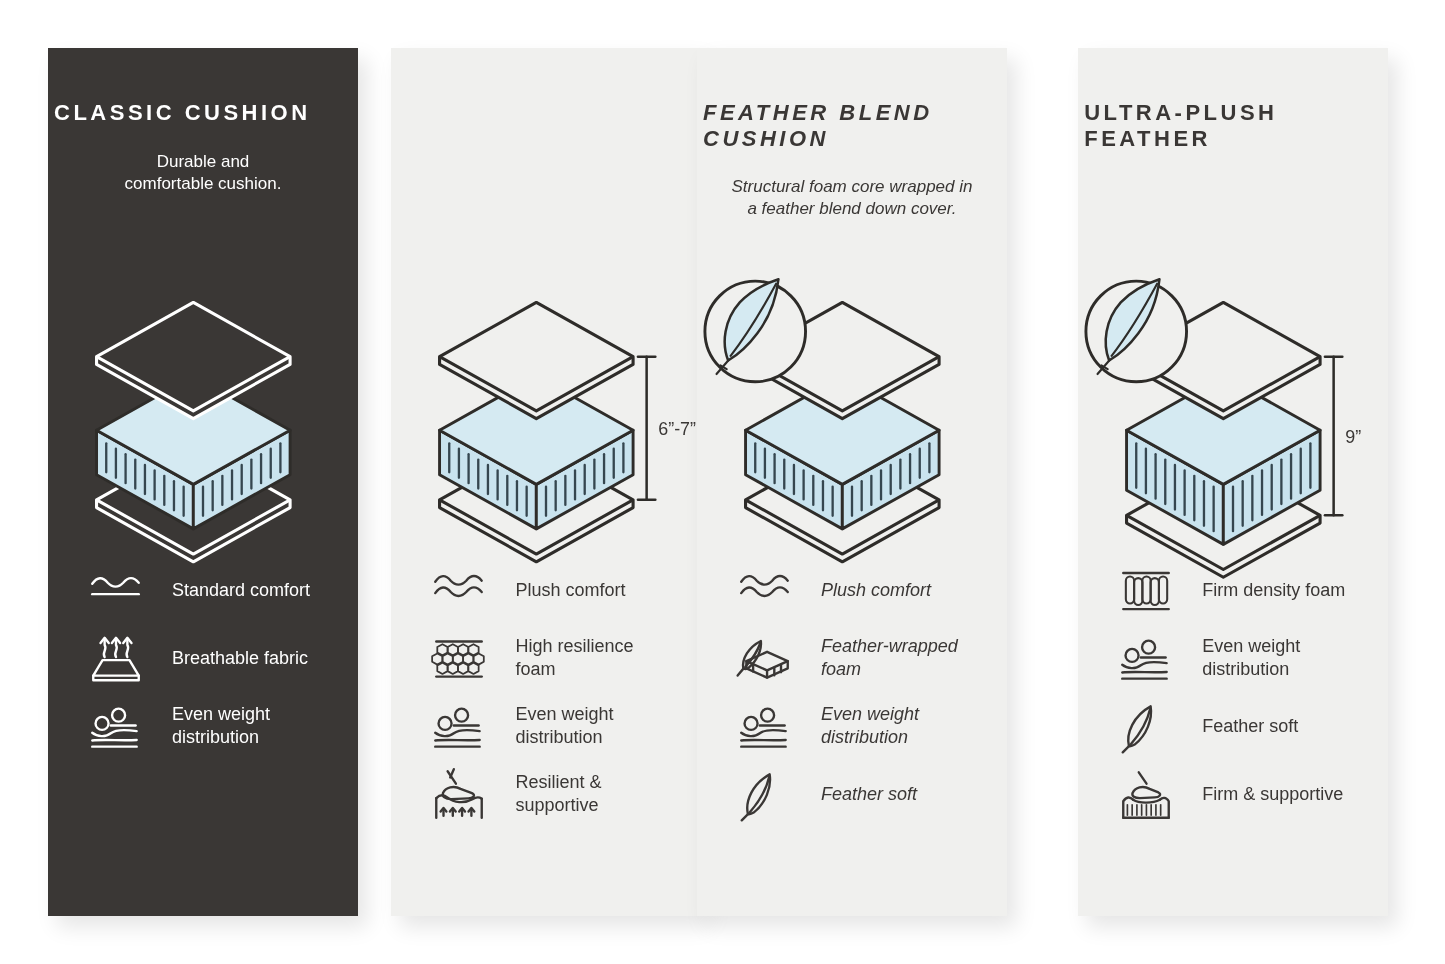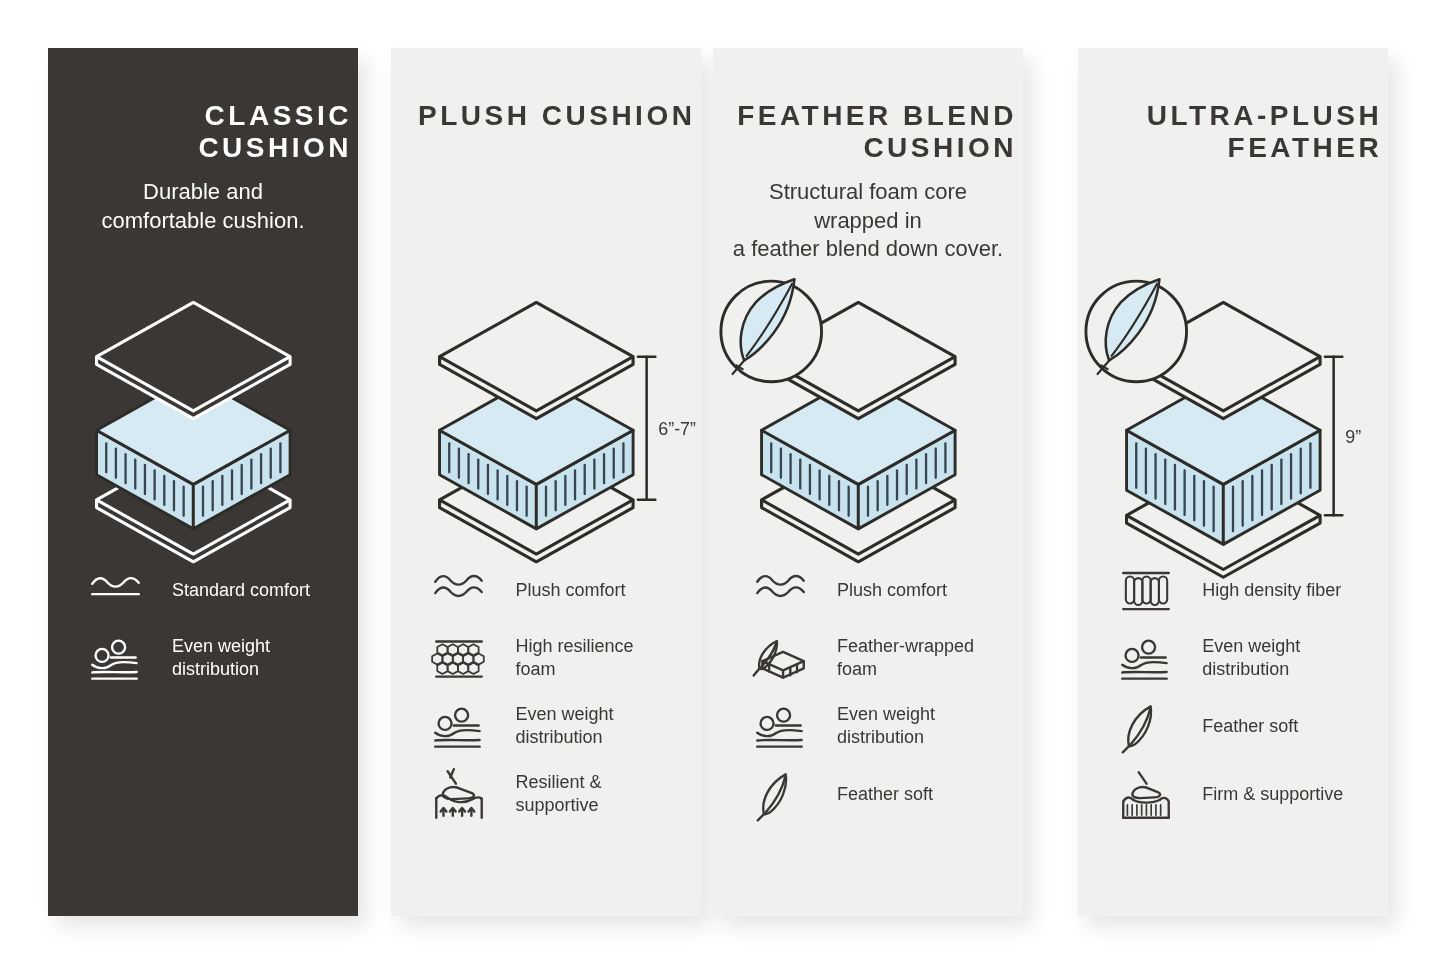--- a/index.html
+++ b/index.html
@@ -8,27 +8,27 @@
     background:#ffffff;
     font-family:"Liberation Sans", sans-serif;
   }
   .card{
     position:absolute;top:48px;width:310px;height:868px;
     box-shadow:9px 11px 20px rgba(0,0,0,.10);
   }
   .card.dark{background:var(--card-dark);color:var(--text-light)}
   .card.light{background:var(--card-light);color:var(--text-dark)}
   .card-title{
-    margin:52px 6px 0;text-align:right;
-    font-size:28px;font-weight:700;letter-spacing:3.5px;line-height:1.16;
+    margin:52px 6px 0;text-align:left;
+    font-size:22px;font-weight:700;letter-spacing:3.5px;line-height:1.16;
     white-space:pre-line;
   }
   .card-desc{
-    margin:13px 14px 0;text-align:center;
-    font-size:22px;line-height:1.3;white-space:pre-line;
+    margin:25px 14px 0;text-align:center;
+    font-size:17px;line-height:1.3;white-space:pre-line;
   }
   .diagram{
     position:absolute;top:208px;left:0;width:310px;height:329px;
     display:flex;
   }
   .features{
     position:absolute;top:514px;left:36px;right:8px;
     display:flex;flex-direction:column;gap:12px;
   }
   .feature-row{display:flex;align-items:center;gap:24px;min-height:50px}
@@ -91,35 +91,49 @@
             <svg viewBox="0 0 60 54" width="62" height="56" fill="none" stroke="currentColor" stroke-width="2.3" stroke-linecap="round" stroke-linejoin="round">
               <path d="M7,21 C12,14 17,14 22,20 C26.5,25 32.5,25 37,20 C42,14 47,14 52,20"></path>
               <path d="M7,31 L52,31"></path>
             </svg>
           </span>
         <span class="feature-label">Standard comfort</span>
       </div>
       <div class="feature-row">
         <span class="feature-icon">
             <svg viewBox="0 0 60 54" width="62" height="56" fill="none" stroke="currentColor" stroke-width="2.3" stroke-linecap="round" stroke-linejoin="round">
+              <path d="M8,44 L17,29 L43,29 L52,44 Z"></path>
+              <path d="M8,44 L8,48.5 L52,48.5 L52,44"></path>
+              <path d="M19,26 C16,22 22,18.5 19,14.5 L19,10"></path>
+              <path d="M15,12.5 L19,7.5 L23,12.5"></path>
+              <path d="M30,26 C27,22 33,18.5 30,14.5 L30,10"></path>
+              <path d="M26,12.5 L30,7.5 L34,12.5"></path>
+              <path d="M41,26 C38,22 44,18.5 41,14.5 L41,10"></path>
+              <path d="M37,12.5 L41,7.5 L45,12.5"></path>
+            </svg>
+          </span>
+        <span class="feature-label">Breathable fabric</span>
+      </div>
+      <div class="feature-row">
+        <span class="feature-icon">
+            <svg viewBox="0 0 60 54" width="62" height="56" fill="none" stroke="currentColor" stroke-width="2.3" stroke-linecap="round" stroke-linejoin="round">
               <circle cx="16.5" cy="24.5" r="6.3"></circle>
               <circle cx="32.5" cy="16.5" r="6.3"></circle>
      <path d="M25,26.5 L49,26.5"></path>
      <path d="M7,33.5 C12,37.5 20,38 25,34 C30,30 40,30.5 50,32"></path>
      <path d="M7,41 C20,39.8 36,41.5 50,40.5"></path>
               <path d="M7,47 L50,47"></path>
             </svg>
           </span>
         <span class="feature-label">Even weight
 distribution</span>
       </div>
     </div>
     </section>
     <section class="card light" style="left: 391.4px;">
-    <h2 class="card-title">PLUSH CUSHION</h2>
     <div class="diagram">
         <svg viewBox="0 0 320 340" width="310" height="329">
 
     <g>
       <polygon points="150,196 250,252 250,260 150,316 50,260 50,252" fill="#f0f0ee" stroke="#2e2c29" stroke-width="3.2" stroke-linejoin="round"></polygon>
       <polyline points="50,252 150,308 250,252" fill="none" stroke="#2e2c29" stroke-width="3.2" stroke-linejoin="round"></polyline>
     </g>
 
     <g>
       <polygon points="50,180 150,236 150,282 50,226" fill="#c9e3ee" stroke="#2e2c29" stroke-width="3" stroke-linejoin="round"></polygon>
@@ -228,21 +242,21 @@
               <path d="M30.2,44 L33,40.5 L35.8,44"></path>
               <path d="M42,48 L42,41.5"></path>
               <path d="M39.2,44 L42,40.5 L44.8,44"></path>
             </svg>
           </span>
         <span class="feature-label">Resilient &amp;
 supportive</span>
       </div>
     </div>
     </section>
-    <section class="card light" style="left: 713px;">
+    <section class="card light" style="left: 697px; font-style: italic;">
     <h2 class="card-title">FEATHER BLEND
 CUSHION</h2>
     <p class="card-desc">Structural foam core wrapped in
 a feather blend down cover.</p>
     <div class="diagram">
         <svg viewBox="0 0 320 340" width="310" height="329">
 
     <g>
       <polygon points="150,196 250,252 250,260 150,316 50,260 50,252" fill="#f0f0ee" stroke="#2e2c29" stroke-width="3.2" stroke-linejoin="round"></polygon>
       <polyline points="50,252 150,308 250,252" fill="none" stroke="#2e2c29" stroke-width="3.2" stroke-linejoin="round"></polyline>
@@ -405,21 +419,21 @@
               <path d="M8,45.5 L52,45.5"></path>
               <g stroke-width="2">
                 <rect x="10.5" y="14" width="8" height="26" rx="4"></rect>
                 <rect x="18.5" y="15.5" width="8" height="26" rx="4"></rect>
                 <rect x="26.5" y="14" width="8" height="26" rx="4"></rect>
                 <rect x="34.5" y="15.5" width="8" height="26" rx="4"></rect>
                 <rect x="42.5" y="14" width="8" height="26" rx="4"></rect>
               </g>
             </svg>
           </span>
-        <span class="feature-label">High density fiber</span>
+        <span class="feature-label">Firm density foam</span>
       </div>
       <div class="feature-row">
         <span class="feature-icon">
             <svg viewBox="0 0 60 54" width="62" height="56" fill="none" stroke="currentColor" stroke-width="2.3" stroke-linecap="round" stroke-linejoin="round">
               <circle cx="16.5" cy="24.5" r="6.3"></circle>
               <circle cx="32.5" cy="16.5" r="6.3"></circle>
      <path d="M25,26.5 L49,26.5"></path>
      <path d="M7,33.5 C12,37.5 20,38 25,34 C30,30 40,30.5 50,32"></path>
      <path d="M7,41 C20,39.8 36,41.5 50,40.5"></path>
               <path d="M7,47 L50,47"></path>

